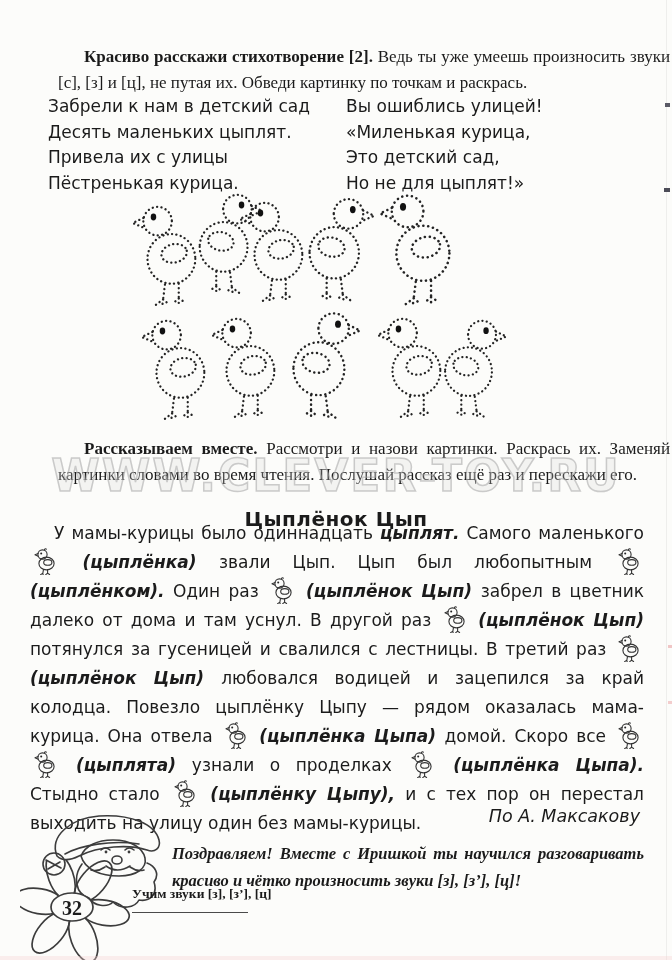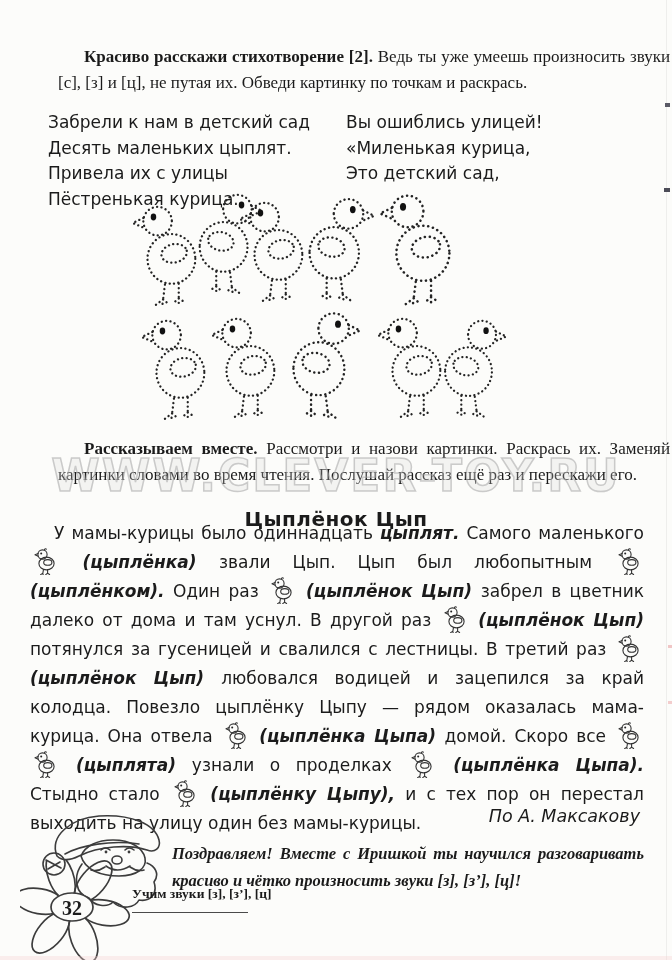--- a/index.html
+++ b/index.html
@@ -13,21 +13,21 @@
     position:absolute; left:30px; width:612px;
     font-family:"Liberation Serif", serif;
     font-size:17px; line-height:25.5px;
     text-align:justify; text-indent:26px;margin-left:28px;
   }
   #instruction-1 { top:44px; }
   #instruction-2 { top:436px; }
   .serif-par b { font-weight:bold; }
 
   #poem { position:absolute; left:48px; top:94px; width:596px; height:104px;
-    font-family:"DejaVu Sans", sans-serif; font-size:17px; line-height:25.5px;margin-top:16px; }
+    font-family:"DejaVu Sans", sans-serif; font-size:17px; line-height:25.5px; }
   .poem-col { position:absolute; top:0; white-space:nowrap; }
   #poem-left  { left:0; }
   #poem-right { left:298px; }
 
   #trace-picture { position:absolute; left:125px; top:188px; }
 
   #watermark {
     position:absolute; top:450px; left:50%; transform:translateX(-50%);
     font-family:"DejaVu Sans", sans-serif; font-weight:bold;
     font-size:44px; letter-spacing:2px; white-space:nowrap;
@@ -90,20 +90,21 @@
   <div class="poem-col" id="poem-left">
       <div>Забрели к нам в детский сад</div>
       <div>Десять маленьких цыплят.</div>
       <div>Привела их с улицы</div>
       <div>Пёстренькая курица.</div>
     </div>
   <div class="poem-col" id="poem-right">
       <div>Вы ошиблись улицей!</div>
       <div>«Миленькая курица,</div>
       <div>Это детский сад,</div>
+      <div>Но не для цыплят!»</div>
     </div>
 </div>
 
 <svg id="trace-picture" width="396" height="250" viewBox="0 0 396 250" aria-hidden="true">
   <defs>
     <g id="dchick" fill="none" stroke="#232323" stroke-width="2.5" stroke-dasharray="0.1 4.7" stroke-linecap="round" stroke-linejoin="round">
       <circle cx="30" cy="23" r="15.5"></circle>
       <path d="M14.5,19.5 L3,25 L14.5,30"></path>
       <ellipse cx="45" cy="64" rx="26" ry="27"></ellipse>
       <ellipse cx="48" cy="58" rx="14" ry="10" transform="rotate(-12 48 58)"></ellipse>

